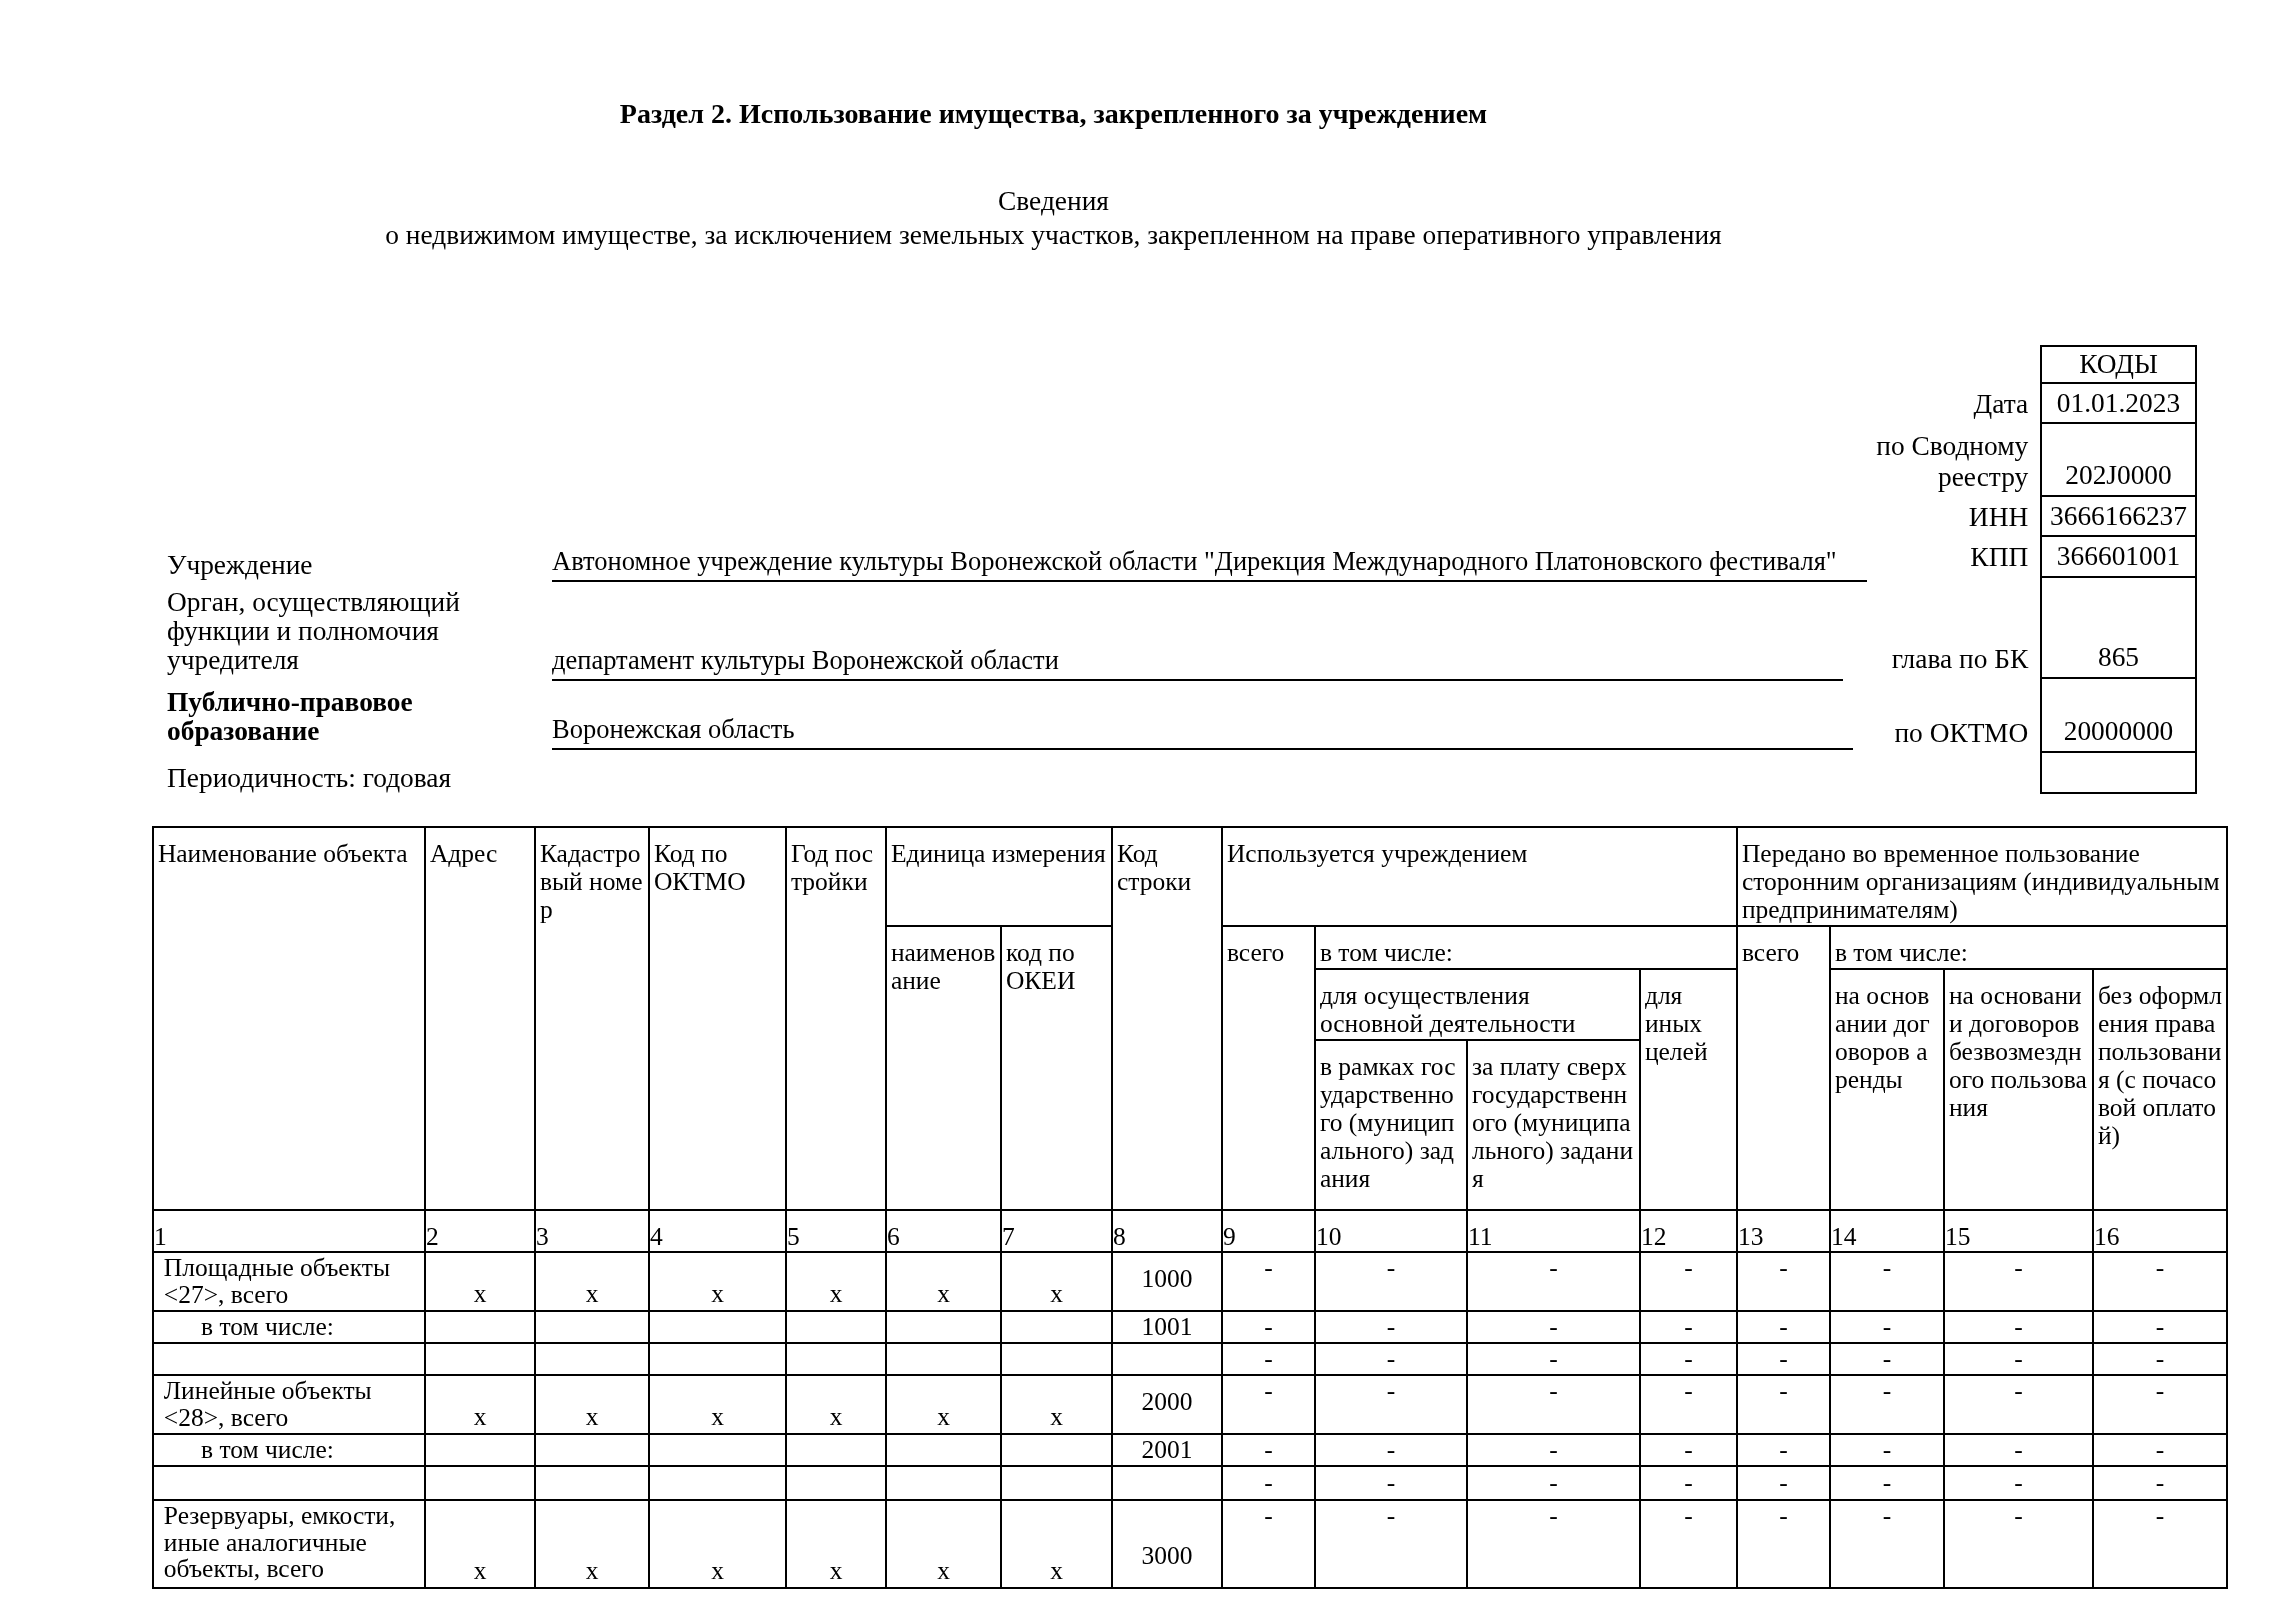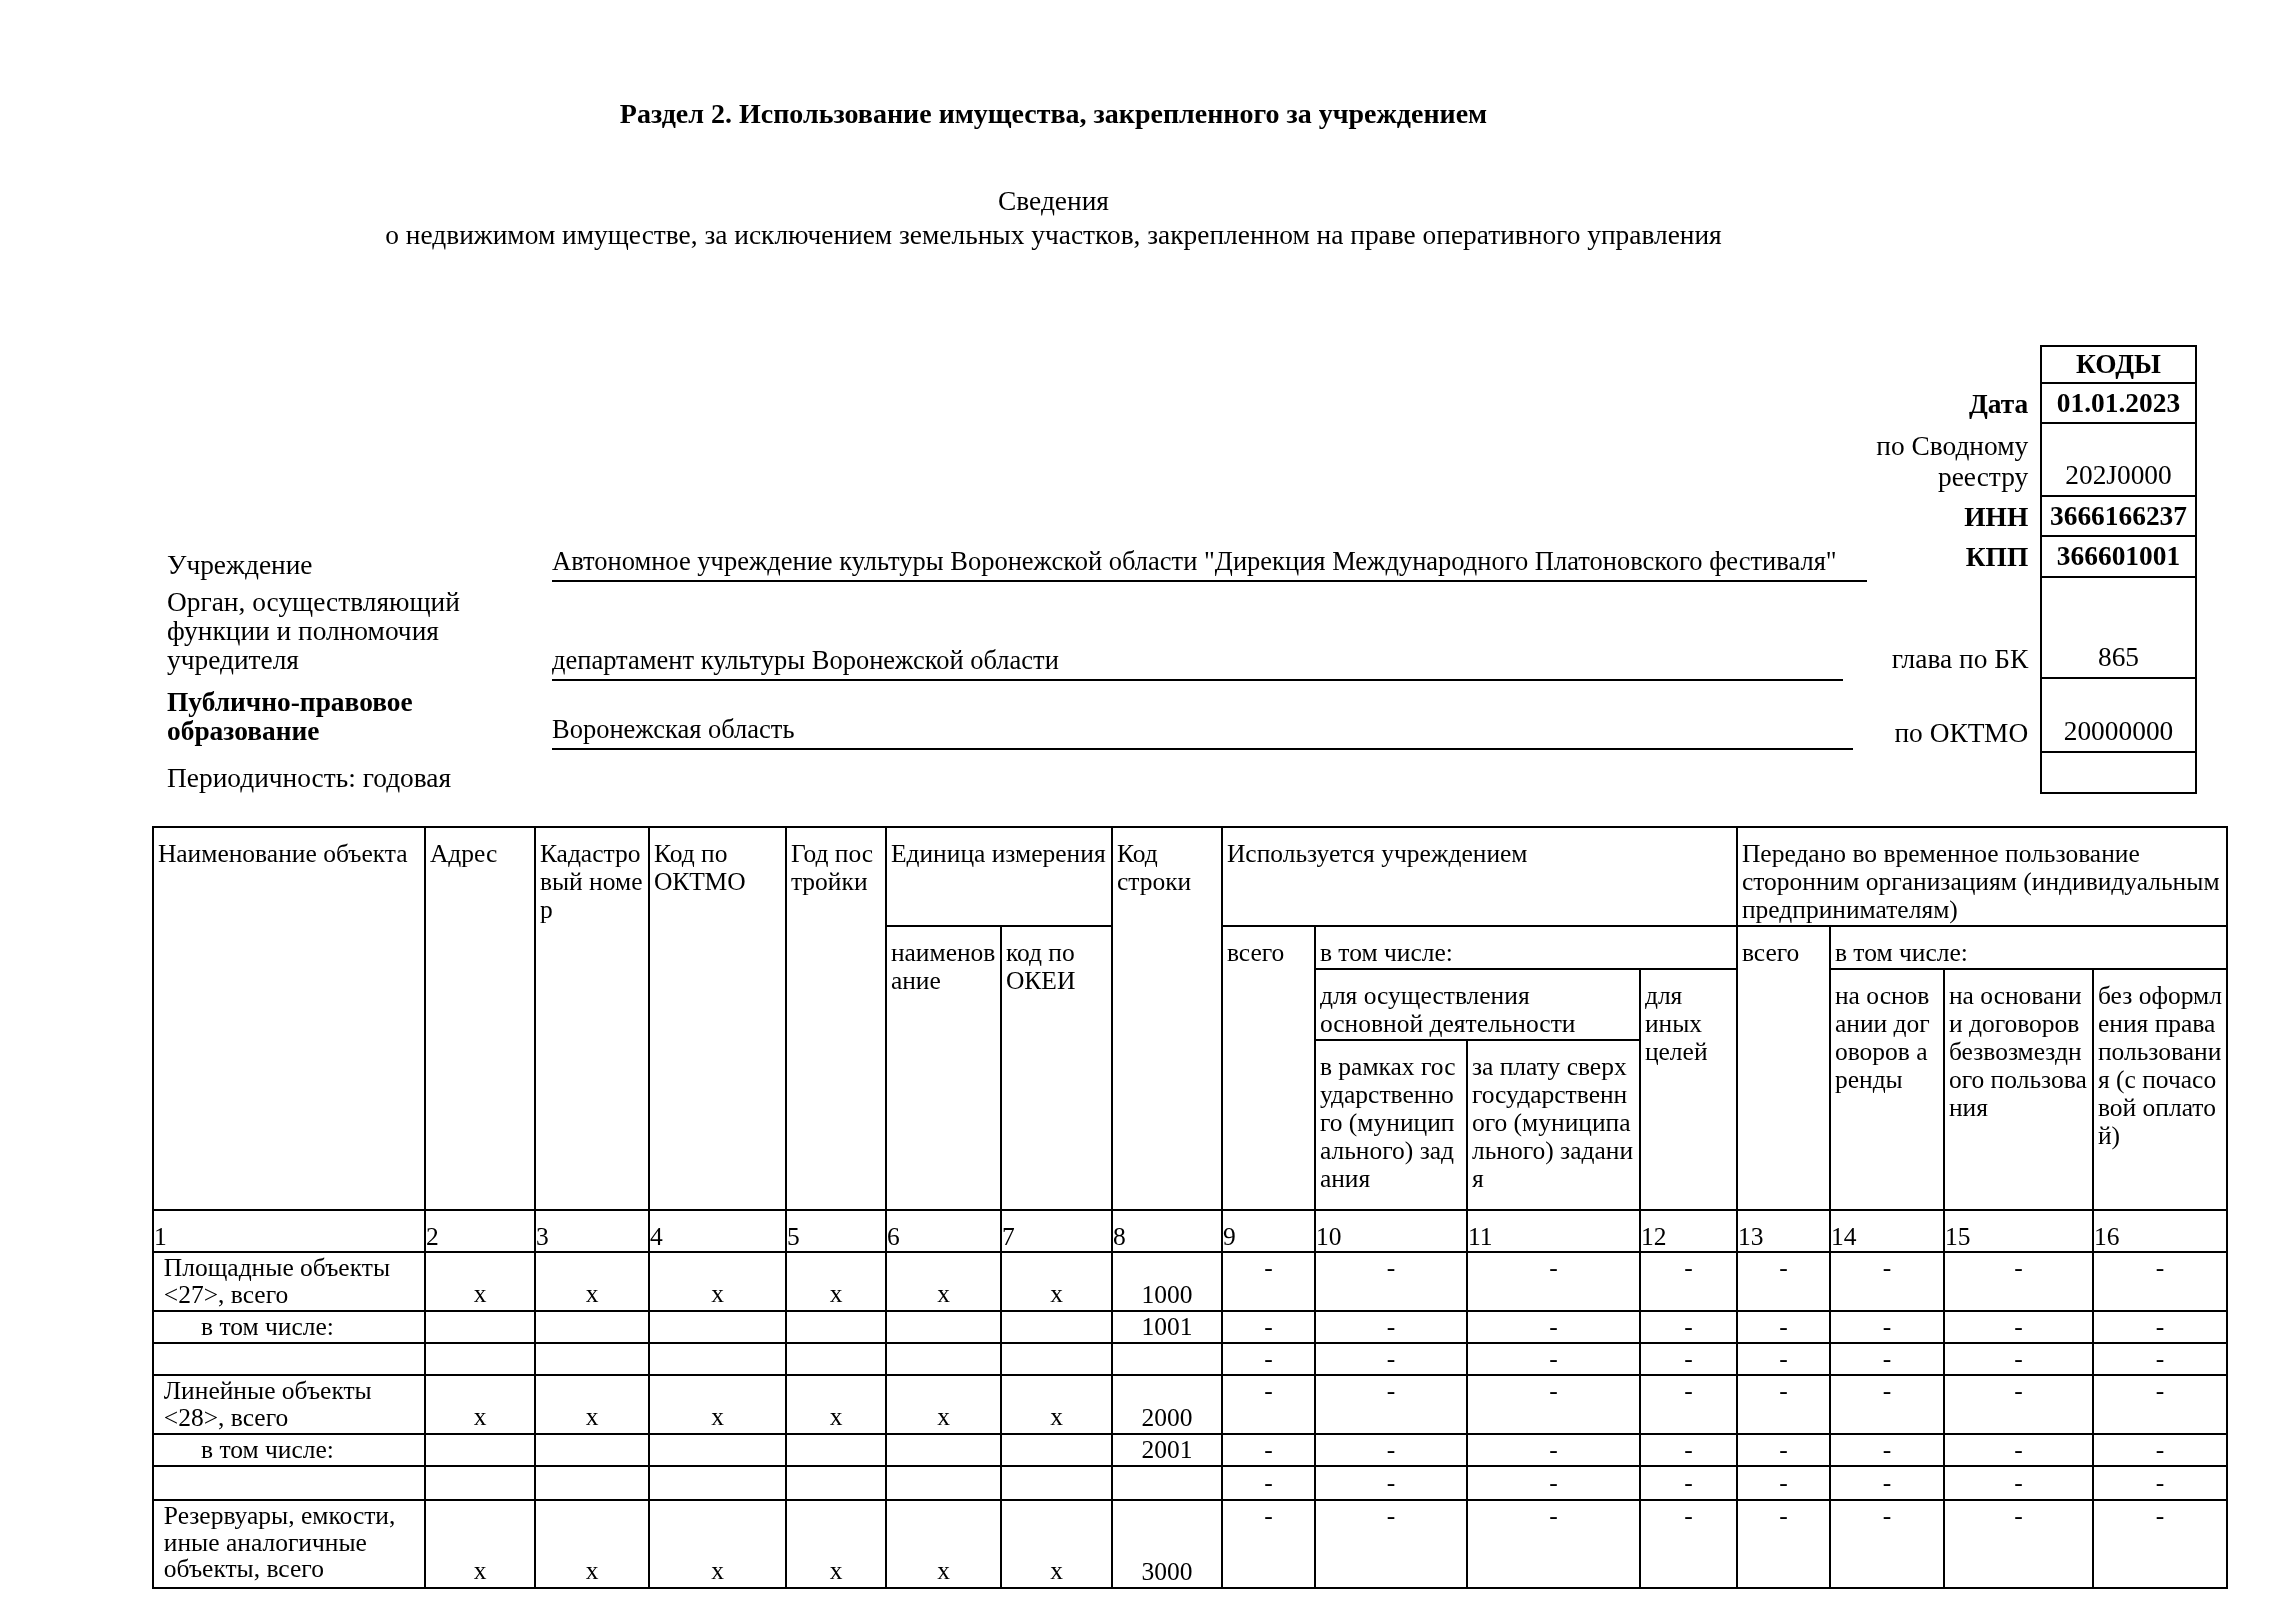--- a/index.html
+++ b/index.html
@@ -21,21 +21,21 @@
 
   
   .codes{position:absolute;left:1578px;top:345px;width:619px;}
   .crow{display:flex;width:619px;}
   .clabel{flex:1;text-align:right;font-size:27.4px;padding-right:11.8px;display:flex;justify-content:flex-end;}
   .ccell{
     width:157px;box-sizing:border-box;border:2.9px solid #000;border-top:none;
     display:flex;justify-content:center;font-size:27.4px;
   }
   .crow:first-child .ccell{border-top:2.9px solid #000;}
-  .v-center{align-items:center;font-weight:bold;}
+  .v-center{align-items:center;}
   .v-bottom{align-items:flex-end;padding-bottom:3.9px;}
   .lbl-narrow{width:196px;display:inline-block;text-align:right;}
   .rh40{height:39px;} .rh41{height:40px;} .rh74{height:73px;} .rh42{height:41px;}
   .rh103{height:101px;} .rh75{height:74px;}
 
   
   .flabel{position:absolute;left:167px;width:304px;font-size:27.4px;line-height:29px;}
   .fvalue{
     position:absolute;border-bottom:2.9px solid #000;font-size:26.5px;
     display:flex;align-items:flex-end;padding-bottom:2.9px;white-space:nowrap;
@@ -62,21 +62,21 @@
   .nums{height:29px;}
   .nums td{vertical-align:middle;line-height:25.5px;padding:0;}
   .r0{height:58px;} .r1{height:32px;} .r2{height:32px;}
   .r3{height:59px;} .r4{height:32px;} .r5{height:34px;} .r6{height:88px;}
   .maintable tbody td{line-height:26.5px;}
   td.name{vertical-align:top;text-align:left;padding:2px 5.9px 2px 9.8px;}
   td.name-mid{vertical-align:middle;text-align:left;padding:0 5.9px 0 9.8px;}
   td.ind{padding-left:47px;}
   td.mark{vertical-align:bottom;text-align:center;padding-bottom:2.9px;}
   td.mark-mid{vertical-align:middle;text-align:center;}
-  td.code{vertical-align:bottom;text-align:center;padding-bottom:2px;}
+  td.code{vertical-align:bottom;text-align:center;padding-bottom:18px;}
   td.code-mid{vertical-align:middle;text-align:center;}
   td.dash{vertical-align:top;text-align:center;padding-top:2px;}
   td.dash-mid{vertical-align:middle;text-align:center;}
 </style>
 </head>
 <body>
 
 <div class="page">
 
   <div class="title">Раздел 2. Использование имущества, закрепленного за учреждением</div>

